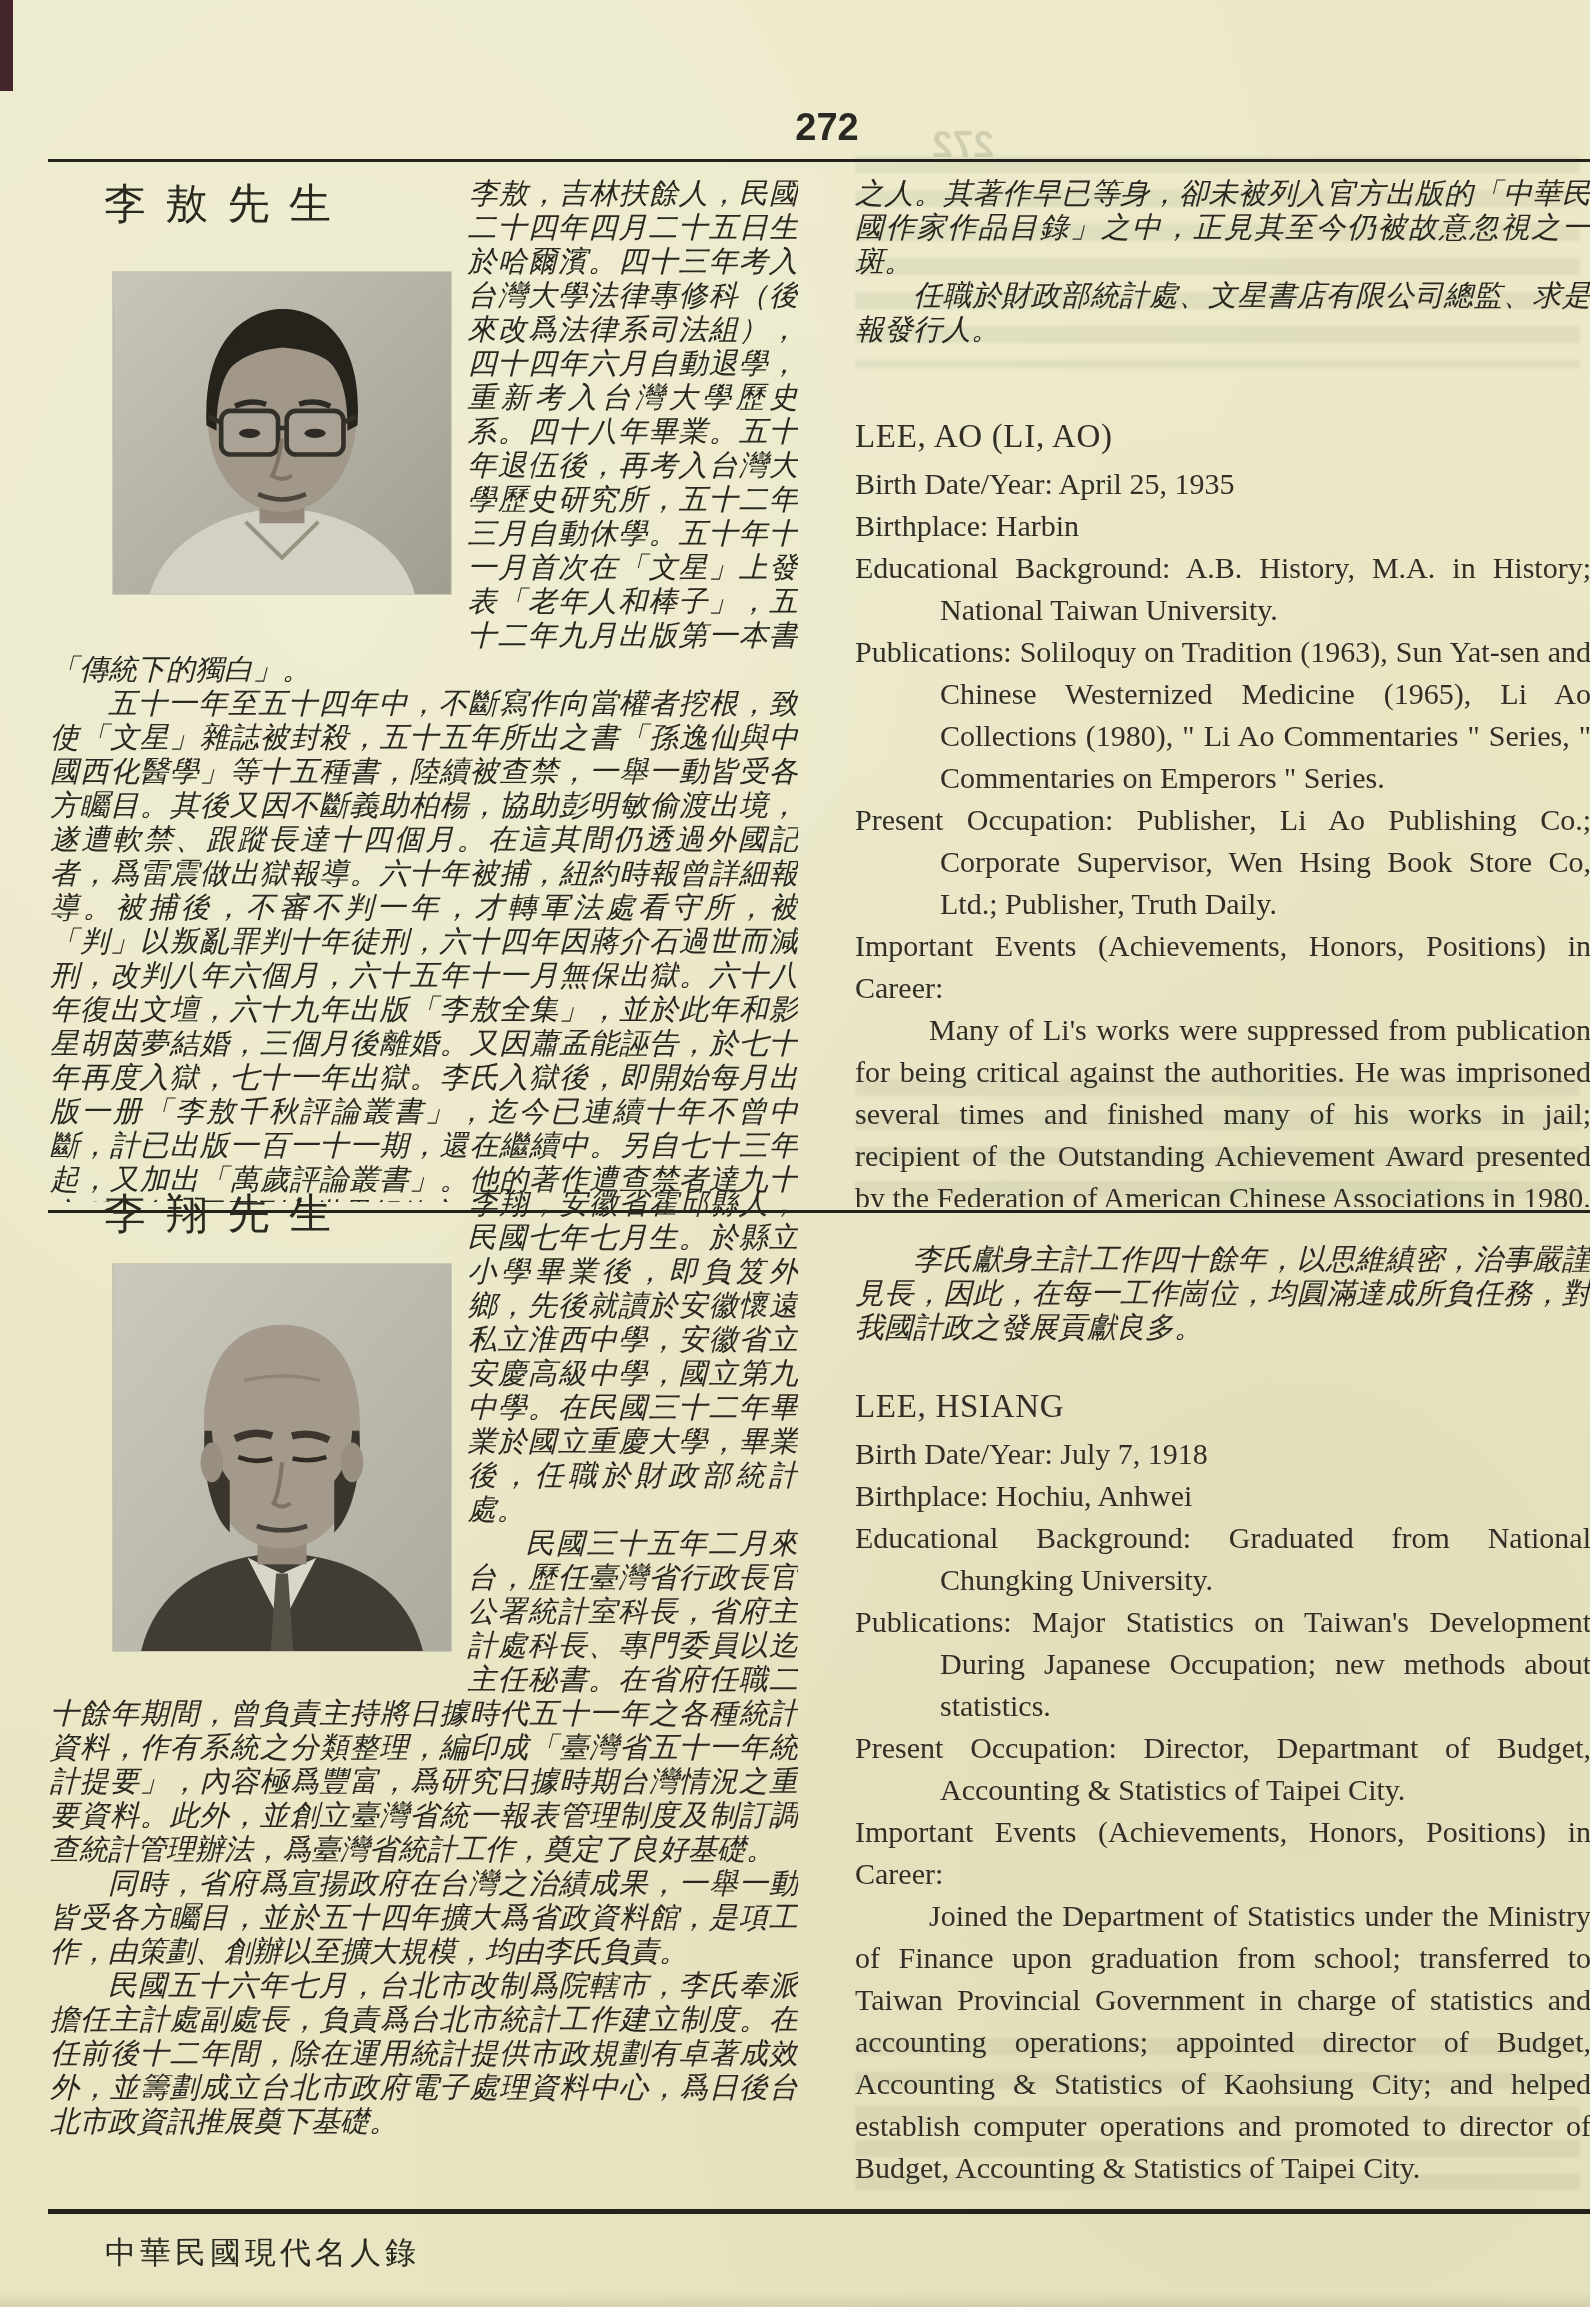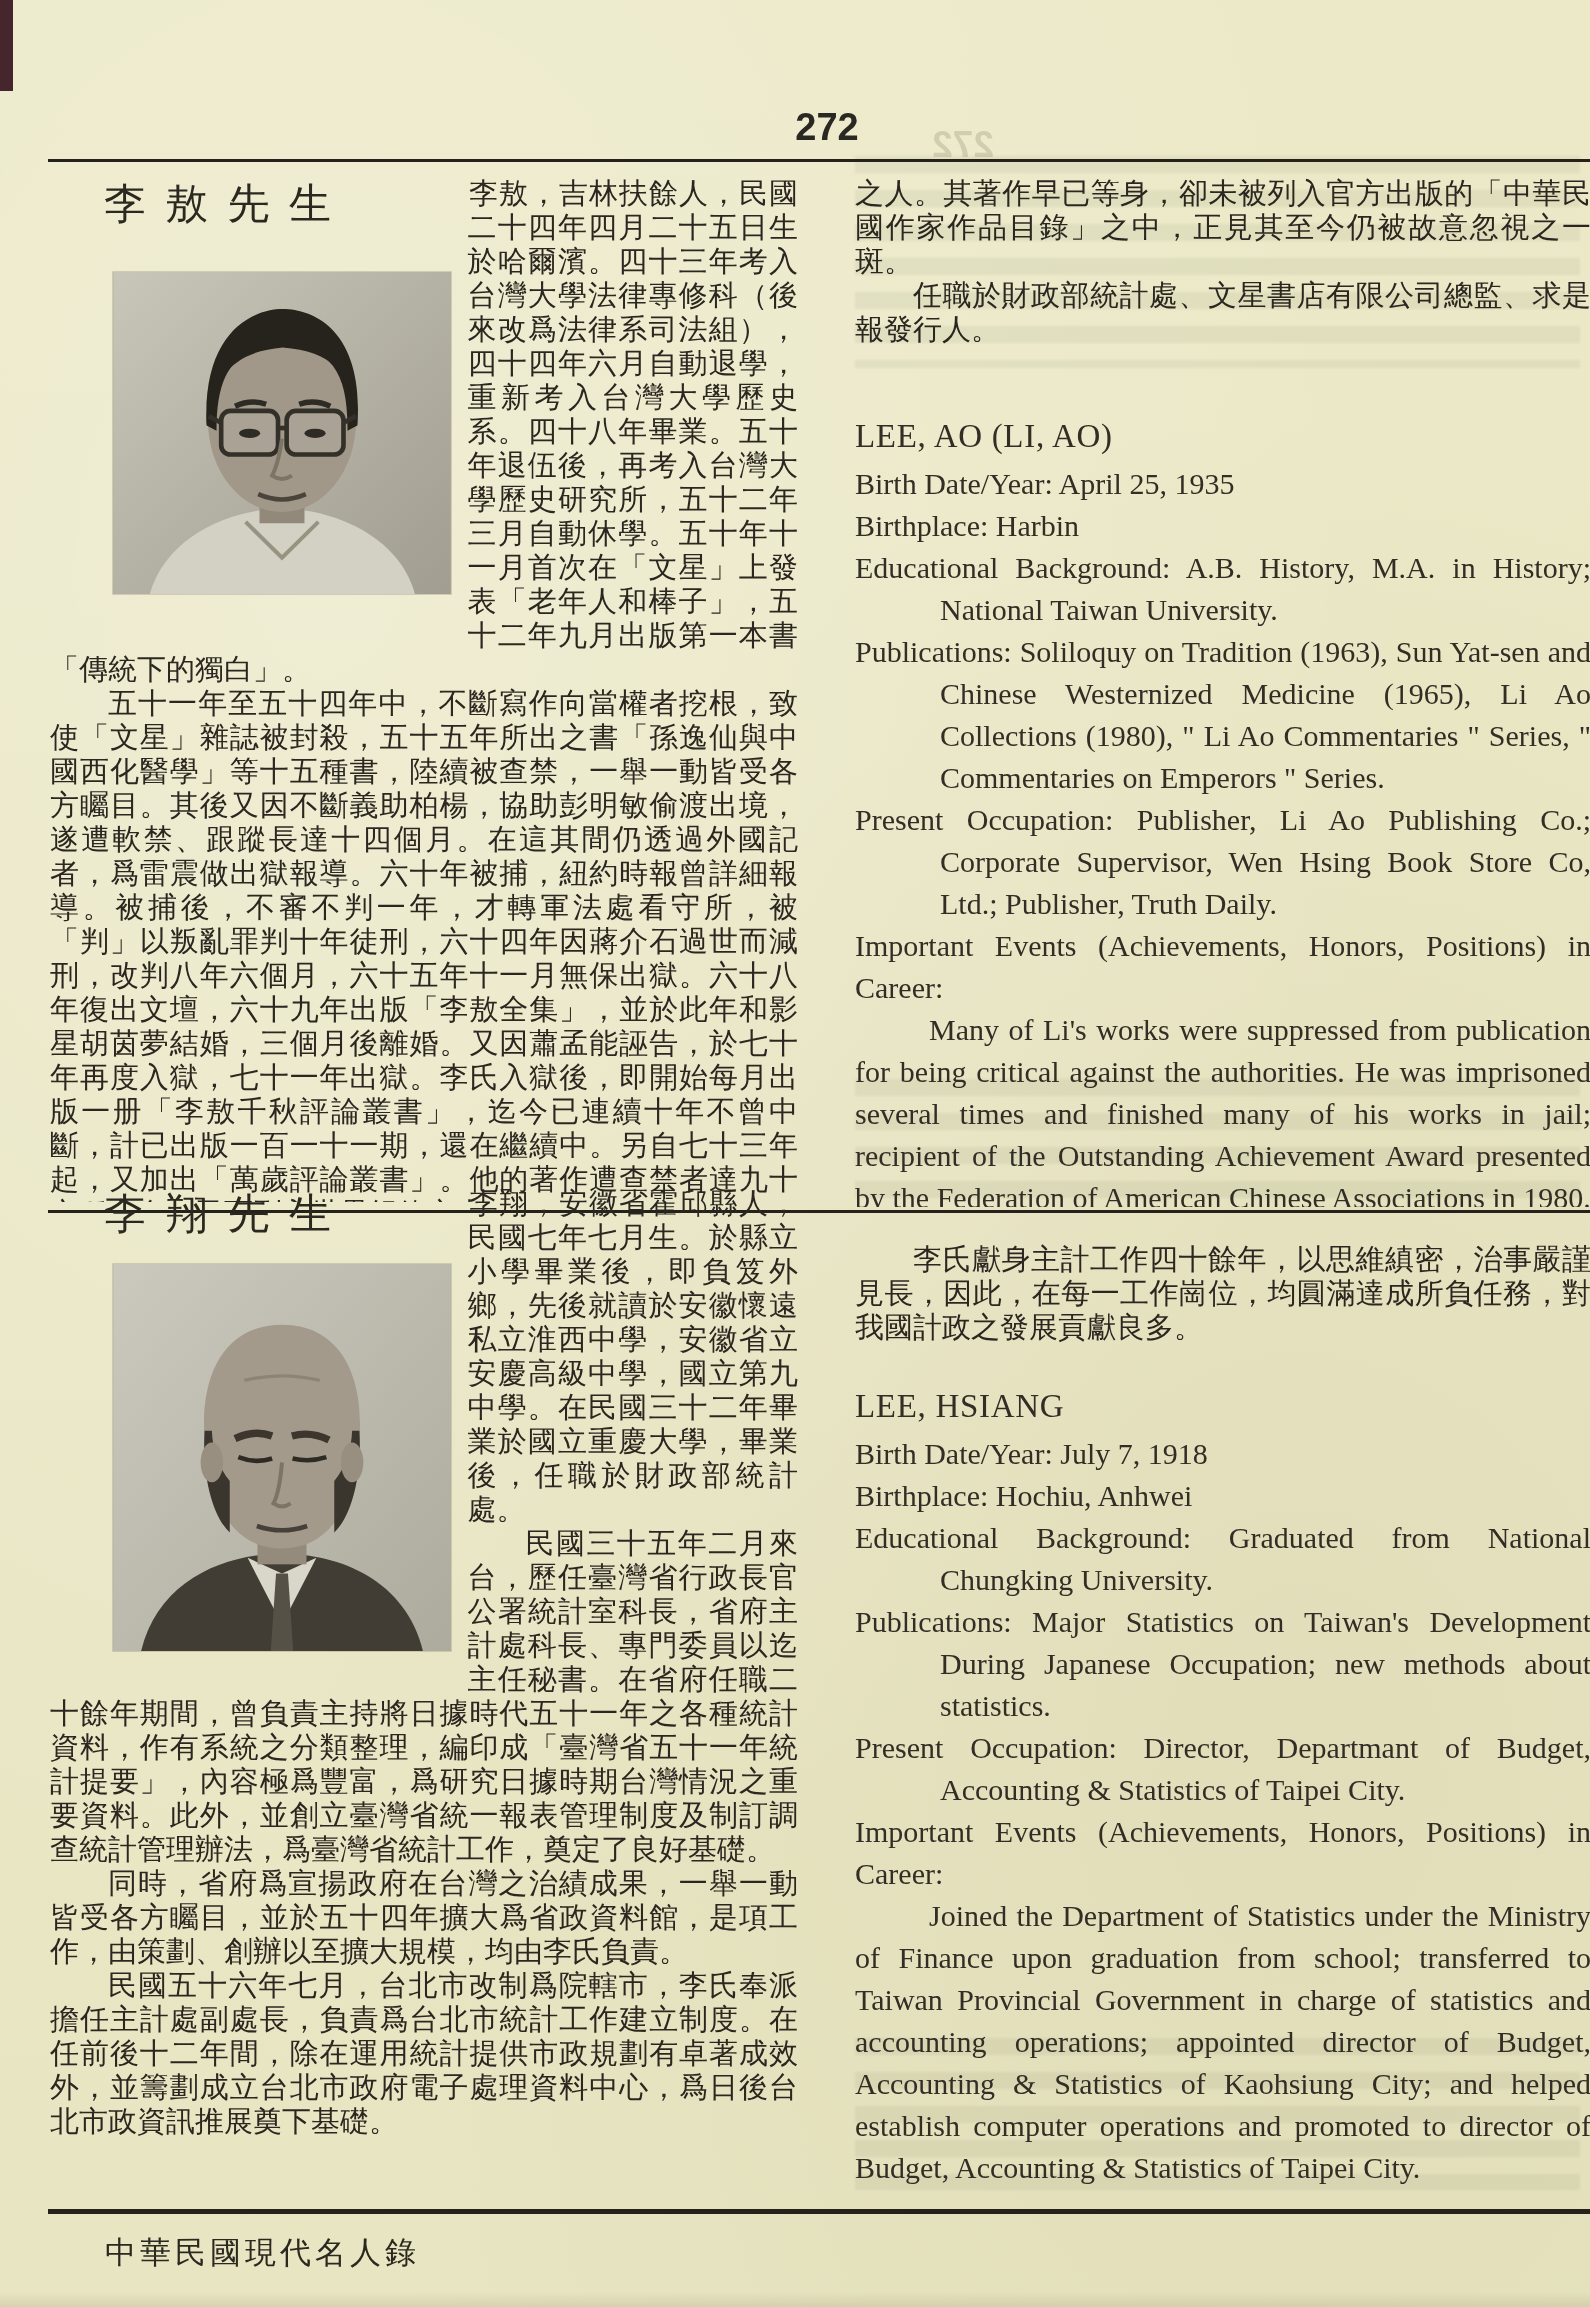--- a/index.html
+++ b/index.html
@@ -37,21 +37,21 @@
   .entry2-right{left:855px;top:1242px;width:736px;height:962px;}
 
   .entry-name{
     float:left;width:361px;height:58px;box-sizing:border-box;padding-left:54px;margin:0;
     font-size:42px;font-weight:normal;letter-spacing:4.6px;line-height:56px;white-space:nowrap;color:#2b2820;
   }
   figure.photo{float:left;clear:left;padding:0;background:#b3b0a4;box-shadow:0 0 0 0.7px rgba(60,55,40,0.25);}
   .photo1{width:338px;height:322px;margin:38px 16.5px 37px 63px;}
   .photo2{width:338px;height:387px;margin:20px 16.5px 33px 63px;}
 
-  .cn{font-size:29px;line-height:34px;text-align:justify;word-break:break-all;color:#2b2720;}
+  .cn{font-size:29px;line-height:34px;text-align:justify;word-break:break-all;color:#2b2720;font-style:italic;}
   .cn p{margin:0;text-indent:2em;}
   .cn p.noindent{text-indent:0;}
 
   .en{font-size:30px;line-height:42px;text-align:justify;color:#322e26;}
   .en1{margin-top:66px;}
   .en2{margin-top:38px;}
   .en-heading{font-size:33px;line-height:48px;letter-spacing:0.7px;margin-bottom:2.6px;}
   .en-field{padding-left:85px;text-indent:-85px;font-family:Liberation Serif, serif;}
   .en-plain{}
   .en-para{text-indent:74px;}

